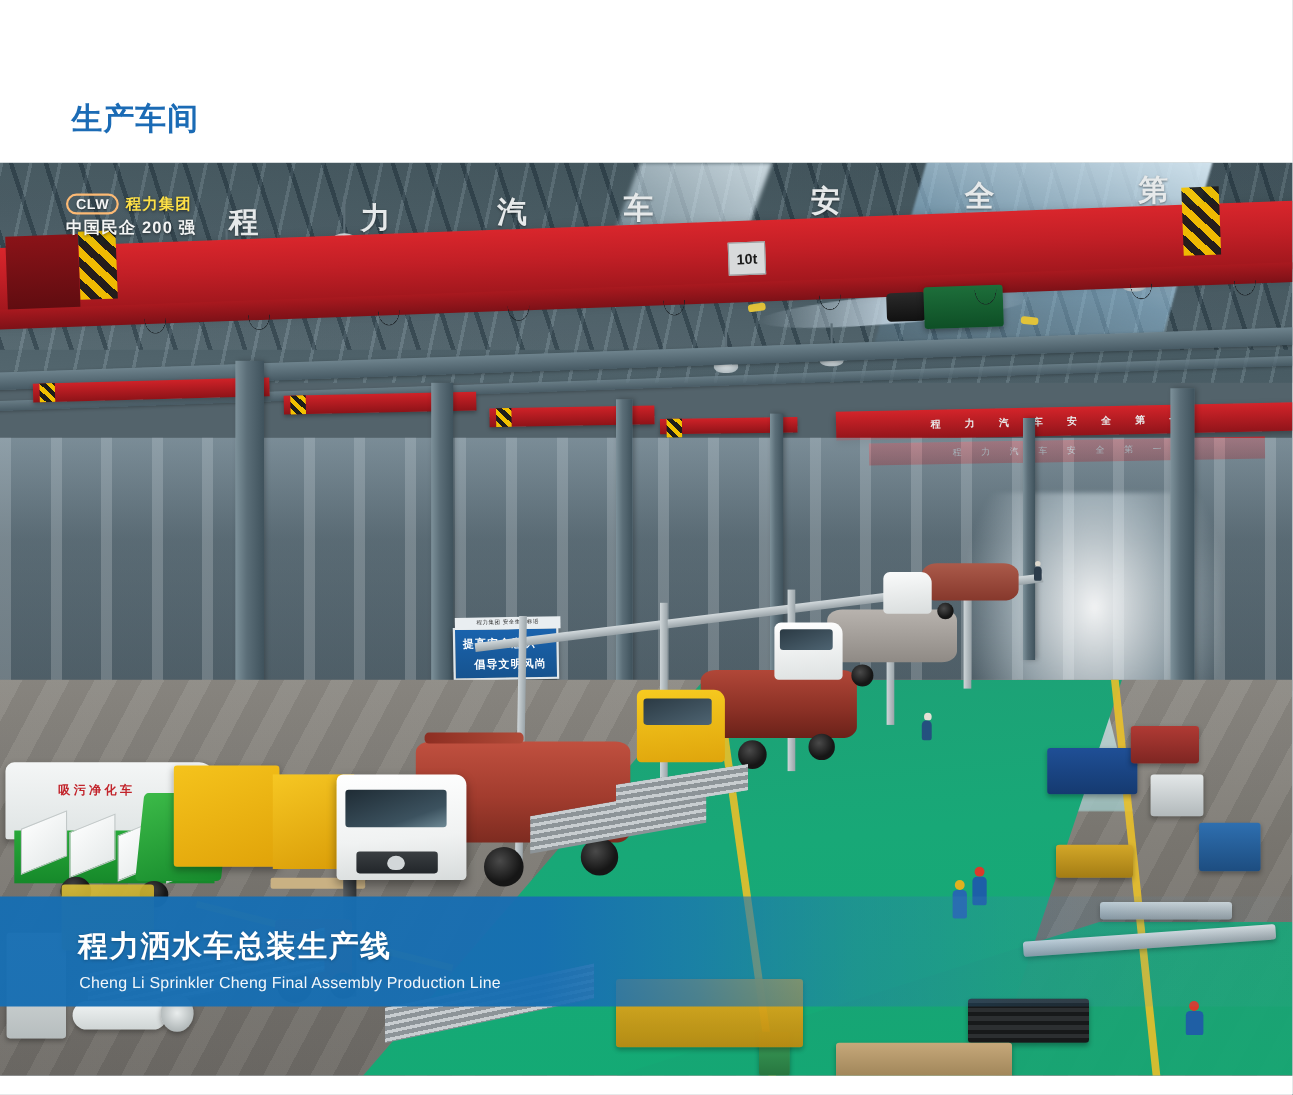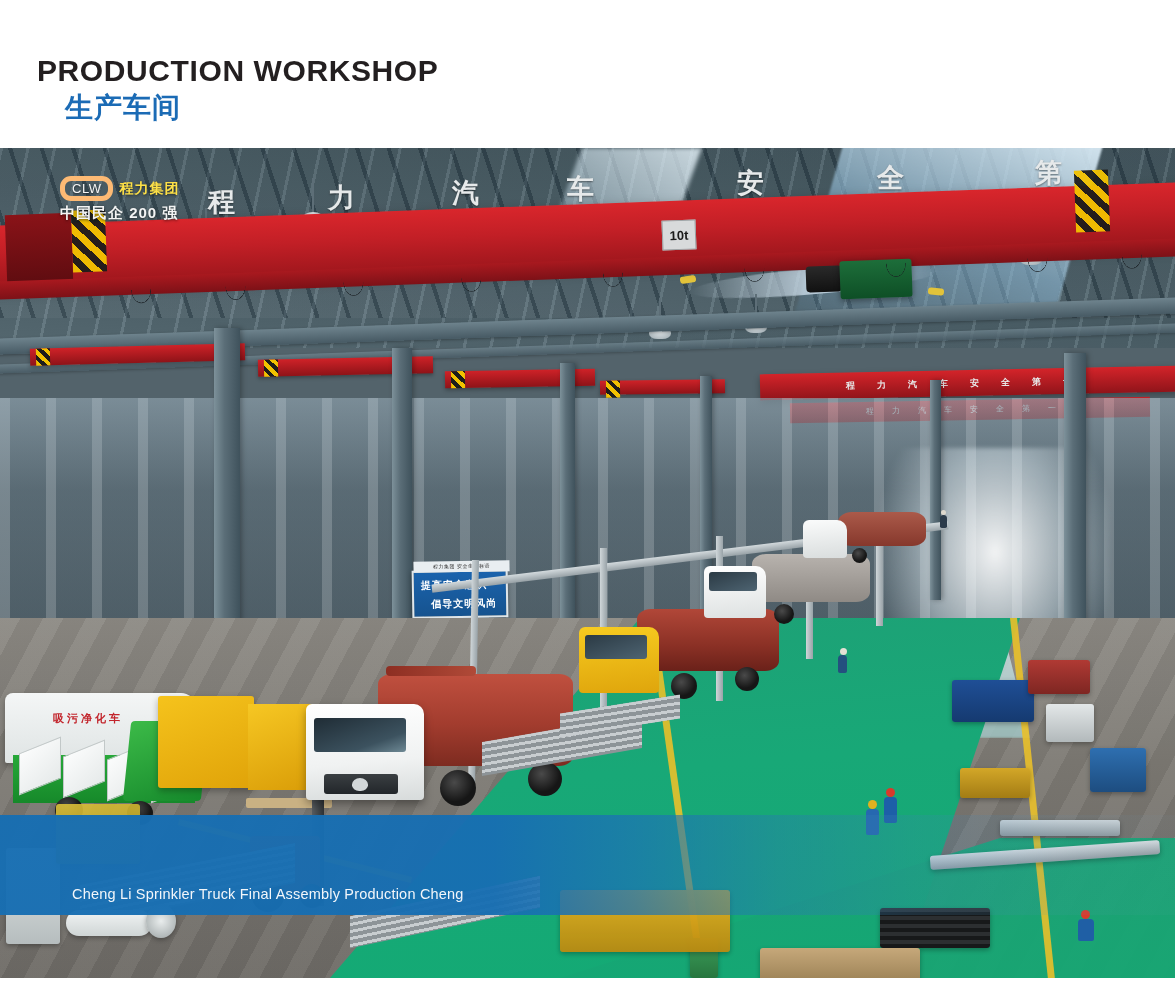--- a/index.html
+++ b/index.html
@@ -265,22 +265,22 @@
   .w-head{ position:absolute; width:9px; height:9px; border-radius:50%; }
 
   
   .gpost{ position:absolute; width:7px; background:linear-gradient(90deg,#cfd6d9,#99a3a8); }
   .grail{ position:absolute; height:8px; background:linear-gradient(180deg,#d3dadd,#98a2a7); }
 
   
   .watermark{ position:absolute; left:60px; top:28px; width:200px; }
   .wm-row1{ display:flex; align-items:center; gap:6px; }
   .wm-clw{
-    border:5px solid #fdba74; border-radius:11px; padding:0px 7px;
-    font-size:13px; font-weight:normal; color:#f5f6f6; letter-spacing:.5px;
+    border:2px solid #fdba74; border-radius:11px; padding:0px 7px;
+    font-size:13px; font-weight:bold; color:#f5f6f6; letter-spacing:.5px;
     text-shadow:0 1px 2px rgba(0,0,0,.6);
   }
   .wm-cn{ font-size:14px; font-weight:bold; color:#fde047; letter-spacing:1px;
     text-shadow:0 1px 3px rgba(0,0,0,.6); }
   .wm-row2{ margin-top:3px; font-size:15px; font-weight:bold; color:#f3f4f4;
     letter-spacing:1px; text-shadow:0 1px 3px rgba(0,0,0,.6); }
 
   
   .caption-band{
     position:absolute; left:0; top:667px; width:1175px; height:100px;
@@ -305,21 +305,20 @@
 
   
   .footer{ position:absolute; left:0; top:978px; width:1175px; height:17px; background:#fff; }
 </style>
 </head>
 <body>
 
 <div class="page">
 
   <div class="header">
-    <div class="title-en">PRODUCTION WORKSHOP</div>
     <div class="title-cn">生产车间</div>
   </div>
 
   <div class="photo">
 
     <div class="roof"></div>
     <div class="roof-ribs"></div>
     <div class="skylight"></div>
     <div class="skylight2"></div>
     <div class="fan"></div>
@@ -519,18 +518,19 @@
 
     <div class="watermark">
       <div class="wm-row1">
         <span class="wm-clw">CLW</span>
         <span class="wm-cn">程力集团</span>
       </div>
       <div class="wm-row2">中国民企 200 强</div>
     </div>
 
     <div class="caption-band"></div>
-    <div class="caption-en">Cheng Li Sprinkler Truck Final Assembly Production Cheng</div>
+    <div class="caption-cn">程力洒水车总装生产线</div>
+    <div class="caption-en">Cheng Li Sprinkler Cheng Final Assembly Production Line</div>
 
   </div>
 
   <div class="footer"></div>
 </div>
 
 </body></html>

